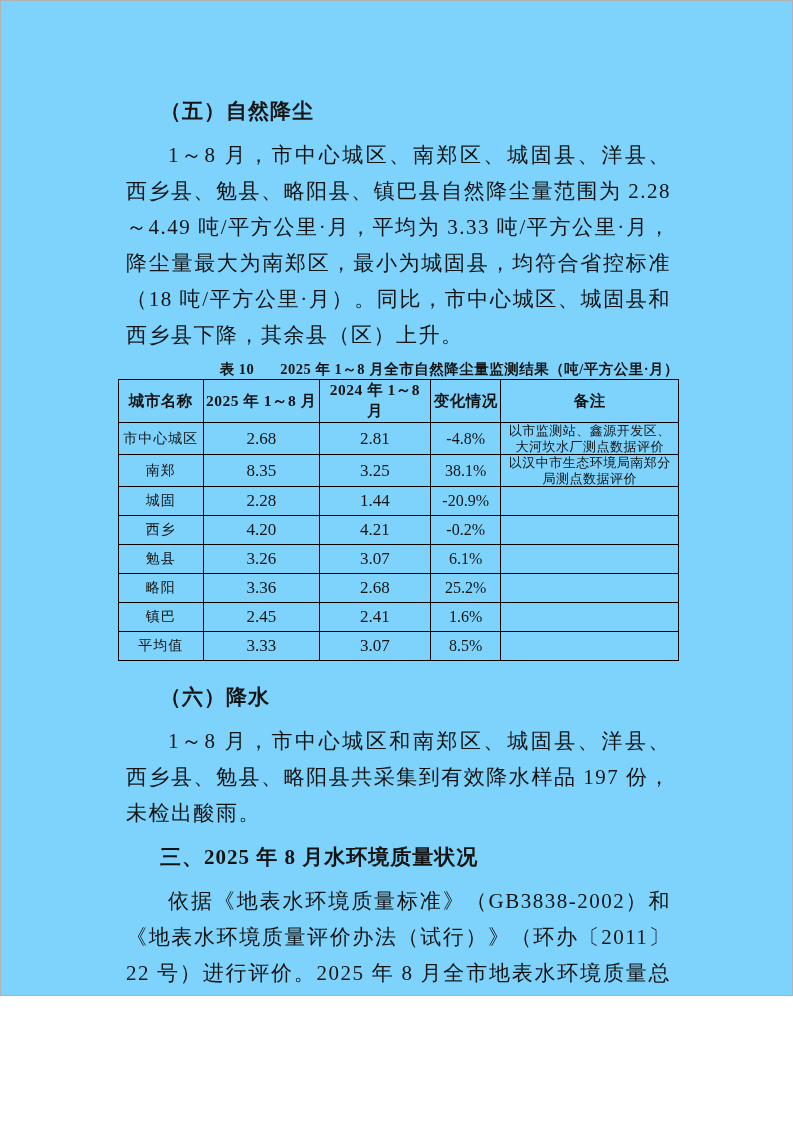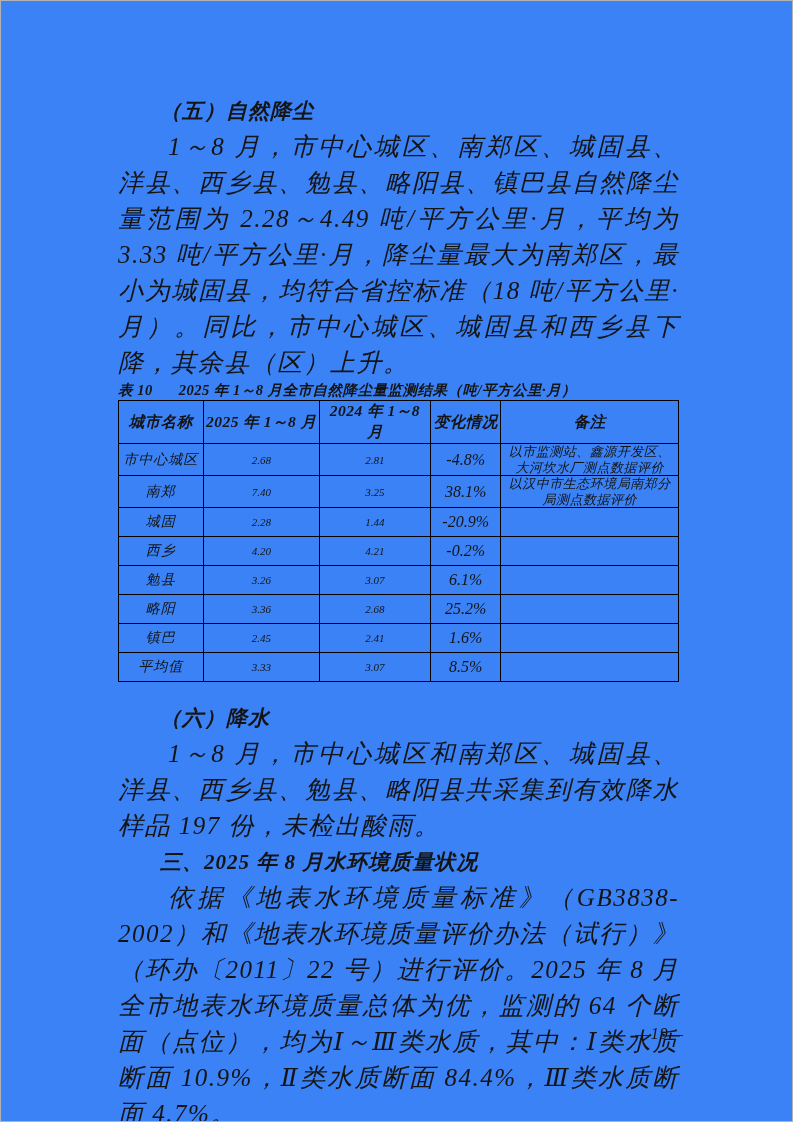--- a/index.html
+++ b/index.html
@@ -1,49 +1,48 @@
 <!DOCTYPE html>
 <html><head>
 <meta charset="utf-8">
 <style>
   html,body { margin:0; padding:0; background:#ffffff; }
   .page {
     position:relative;
-    width:793px; height:1122px;
+    width:793px; height:996px;
     box-sizing:border-box;
-    background:#3b82f6;
+    background:#7dd3fc;
     border:1px solid #b2b2b2;
     font-family:"Liberation Serif","DejaVu Serif",serif;
     color:#141414;
     overflow:hidden;
-    font-style:italic;
   }
   .content {
     position:absolute;
     left:117px; top:92px;
     width:561px;
   }
   .sec-heading {
     font-size:21px;
     font-weight:bold;
     line-height:36px;
     padding-left:42px;
     letter-spacing:1px;
     white-space:nowrap;
   }
   .para {
-    font-size:25px;
+    font-size:21px;
     line-height:36px;
     text-align:justify;
     text-indent:2em;
     letter-spacing:1.5px;
-    margin:0;
+    margin:8px;
   }
   .table-caption {
-    text-align:left;
+    text-align:right;
     font-weight:bold;
     font-size:14.5px;
     line-height:16px;
     margin:1px 0 2px 0;
     letter-spacing:0.5px;
   }
   .table-caption .cap-label { margin-right:26px; }
   table.data-table {
     width:100%;
     border-collapse:collapse;
@@ -57,21 +56,21 @@
     overflow:hidden;
   }
   table.data-table thead th {
     font-size:15.5px;
     font-weight:bold;
     height:33px;
     letter-spacing:0.5px;
   }
   table.data-table tbody td { height:28px; }
   td.col-city { font-size:14px; letter-spacing:1px; }
-  td.col-num  { font-size:11px; }
+  td.col-num  { font-size:17px; }
   td.col-chg  { font-size:16px; }
   td.col-note { font-size:13px; line-height:15.5px; letter-spacing:0.5px; }
   .page-number {
     position:absolute;
     top:1024px;
     right:108px;
     font-size:16px;
     letter-spacing:1px;
   }
   .mt6 { margin-top:18px; }
@@ -110,21 +109,21 @@
       <tbody>
           <tr>
             <td class="col-city">市中心城区</td>
             <td class="col-num">2.68</td>
             <td class="col-num">2.81</td>
             <td class="col-chg">-4.8%</td>
             <td class="col-note">以市监测站、鑫源开发区、大河坎水厂测点数据评价</td>
           </tr>
           <tr>
             <td class="col-city">南郑</td>
-            <td class="col-num">7.40</td>
+            <td class="col-num">8.35</td>
             <td class="col-num">3.25</td>
             <td class="col-chg">38.1%</td>
             <td class="col-note">以汉中市生态环境局南郑分局测点数据评价</td>
           </tr>
           <tr>
             <td class="col-city">城固</td>
             <td class="col-num">2.28</td>
             <td class="col-num">1.44</td>
             <td class="col-chg">-20.9%</td>
             <td class="col-note"></td>

